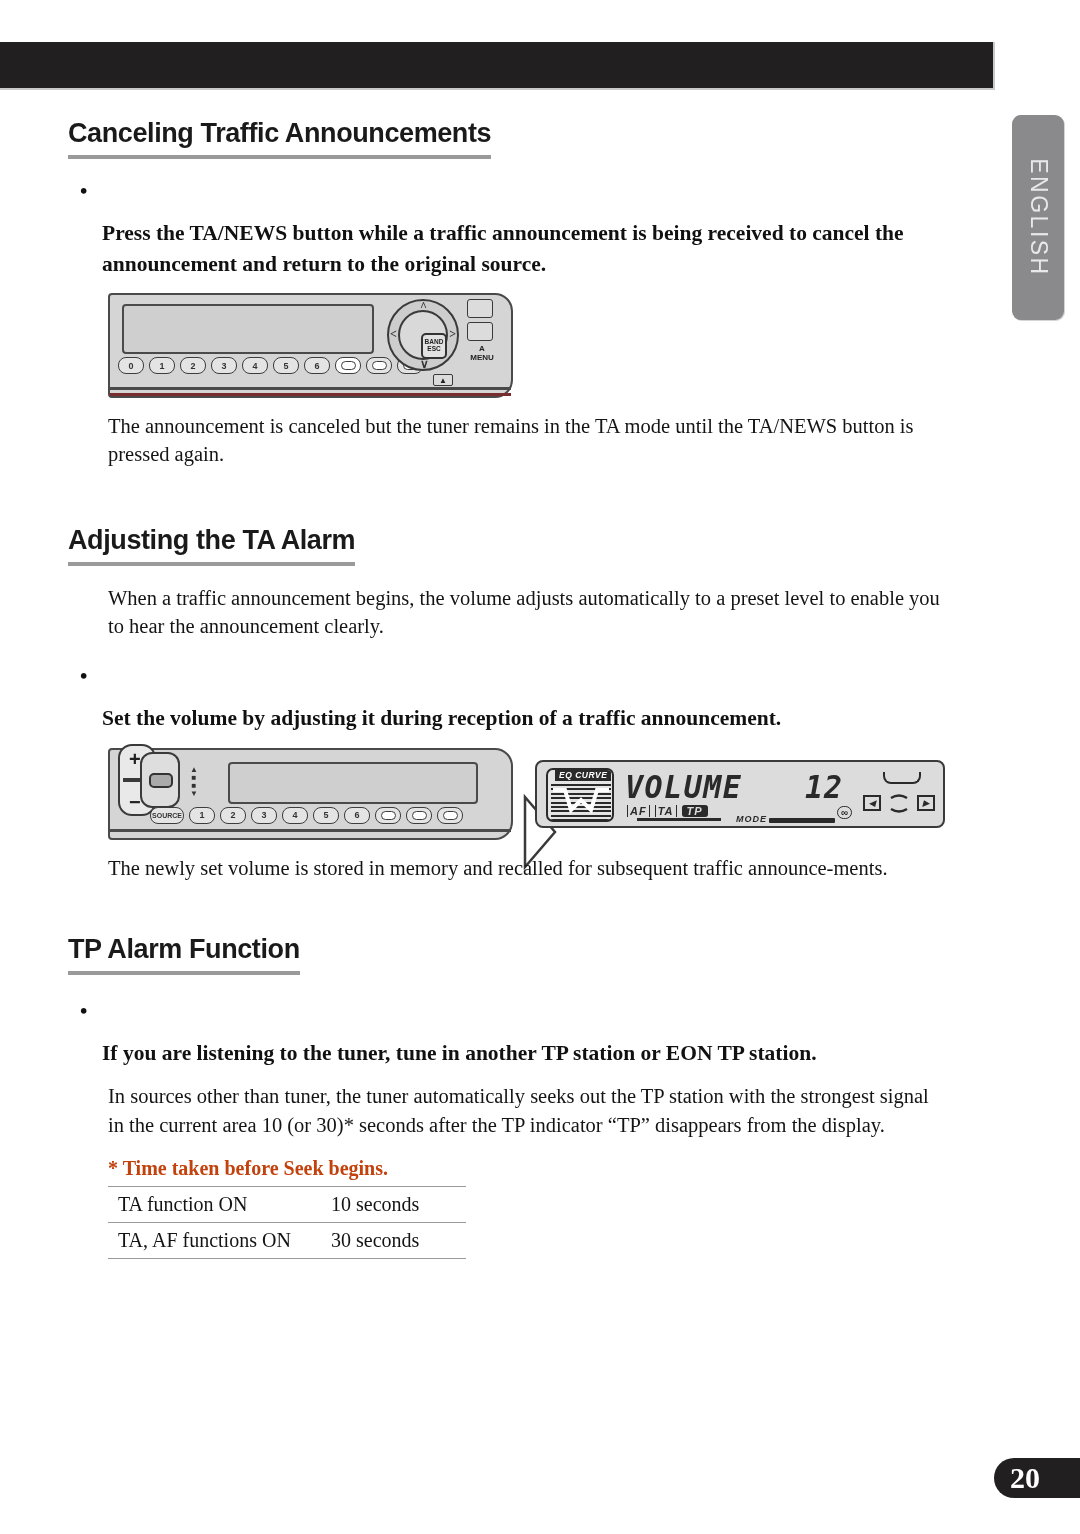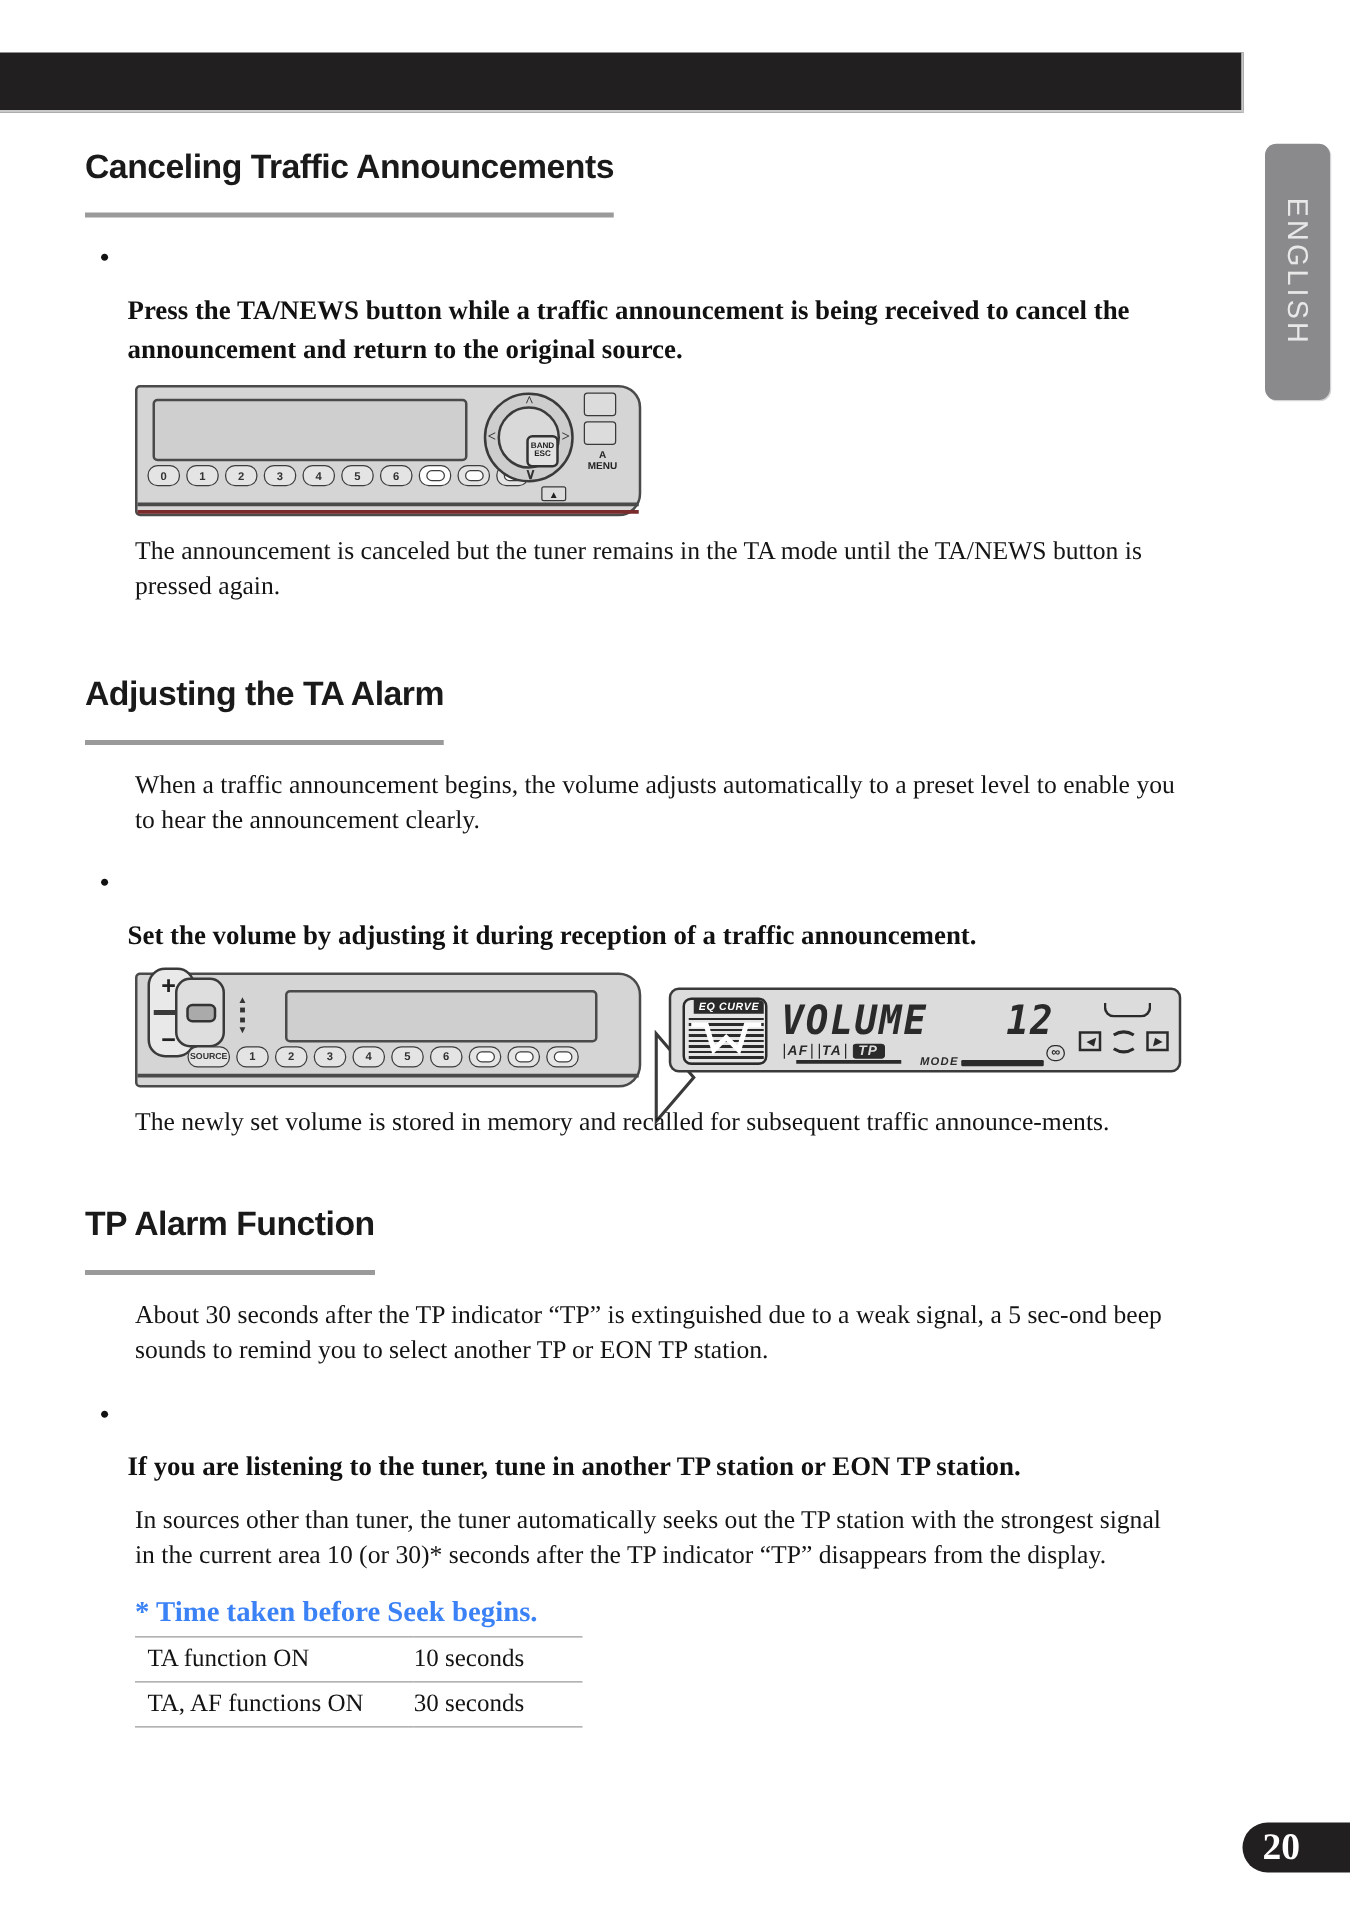--- a/index.html
+++ b/index.html
@@ -74,21 +74,21 @@
   }
 
   
   .sec-head {
     font-family: "Liberation Sans", sans-serif;
     font-weight: bold;
     font-size: 27px;
     color: #1a1a1a;
     letter-spacing: -0.4px;
     display: inline-block;
-    padding-bottom: 21px;
+    padding-bottom: 6px;
     border-bottom: 4px solid #9a9a9a;
     margin: 0;
     text-align: right;
   }
   .sec-head-wrap { margin: 0 0 18px 0; }
   .sec-head-wrap.sp2 { margin-top: 56px; }
   .sec-head-wrap.sp3 { margin-top: 52px; }
 
   
   .bullet {
@@ -379,22 +379,22 @@
     width: 38px; height: 12px;
     border: 2px solid #2a2a2a;
     border-top: none;
     border-radius: 0 0 8px 8px;
   }
 
   
   .tbl-title {
     margin: 18px 0 0 40px;
     font-weight: bold;
-    font-size: 23px;
-    color: #3b82f6;
+    font-size: 20px;
+    color: #c2410c;
   }
   table.seek {
     margin: 6px 0 0 40px;
     border-collapse: collapse;
     width: 358px;
     font-size: 20px;
     color: #141414;
   }
   table.seek td {
     padding: 6px 4px 6px 10px;
@@ -555,21 +555,20 @@
       </div>
     </div>
   </div>
 
   <p class="para">The newly set volume is stored in memory and recalled for subsequent traffic announce-ments.</p>
 
   <div class="sec-head-wrap sp3">
     <h2 class="sec-head">TP Alarm Function</h2>
   </div>
 
-  <p class="para">About 30 seconds after the TP indicator “TP” is extinguished due to a weak signal, a 5 sec-ond beep sounds to remind you to select another TP or EON TP station.</p>
 
   <div class="bullet" style="margin-top:22px;">
     <span class="dot">•</span>
     <span class="btxt">If you are listening to the tuner, tune in another TP station or EON TP station.</span>
   </div>
 
   <p class="para" style="margin-top:14px;">In sources other than tuner, the tuner automatically seeks out the TP station with the strongest signal in the current area 10 (or 30)* seconds after the TP indicator “TP” disappears from the display.</p>
 
   <div class="tbl-title">* Time taken before Seek begins.</div>
 

